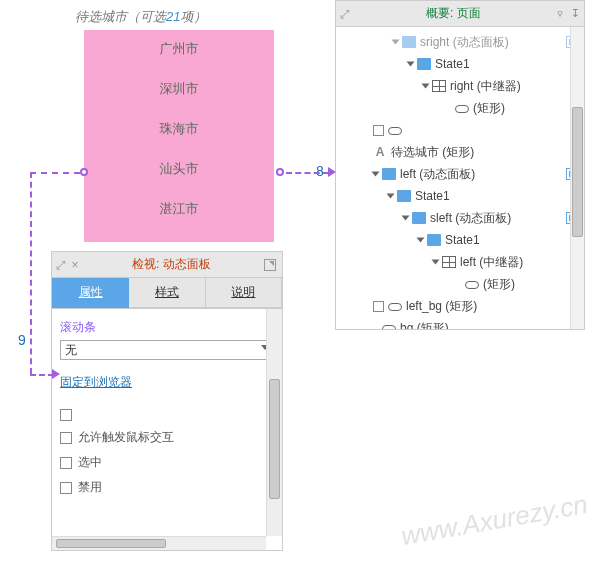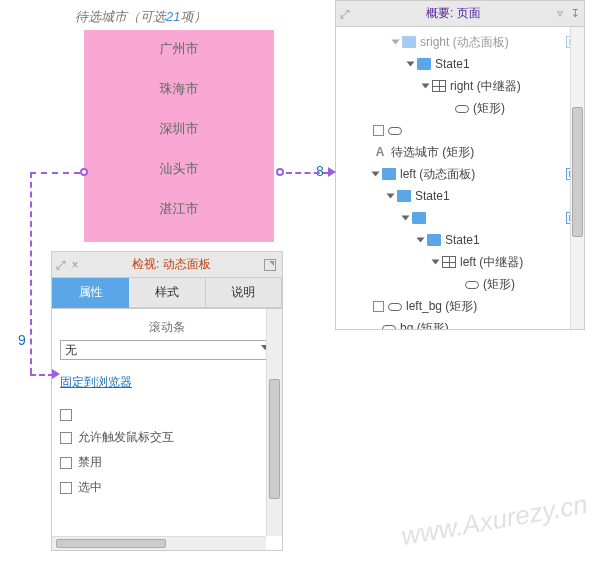--- a/index.html
+++ b/index.html
@@ -87,32 +87,33 @@
   .tabs { display:flex; }
   .tab {
     flex:1;
     text-align:center;
     padding:6px 0;
     background:#e6e6e6;
     border:1px solid #ccc;
     border-top:none;
     font-size:12px;
     cursor:pointer;
+    text-decoration:underline;
   }
   .tab.active { background:#5aa6e6; color:#fff; border-color:#5aa6e6;}
   .tab + .tab { border-left:none; }
   .inspect-body {
     flex:1;
     overflow:hidden;
     position:relative;
     background:#fff;
     border-top:1px solid #ccc;
     padding:6px 8px 0 8px;
   }
-  .field-label { color:#737373; margin:4px 8px;text-align:center; }
+  .field-label { color:#8b5cf6; margin:4px 0; }
   .select-box {
     border:1px solid #aaa;
     height:20px;
     line-height:18px;
     padding:0 4px;
     position:relative;
     background:#fff;
   }
   .select-box .chev { position:absolute; right:4px; top:4px; width:0;height:0;border-left:4px solid transparent;border-right:4px solid transparent;border-top:5px solid #666;}
   .link-item { color:#1b6fb5; text-decoration: underline; margin:14px 0 10px 0; display:inline-block;}
@@ -136,21 +137,21 @@
     flex-direction:column;
   }
   .outline-title {
     height: 26px;
     background: #e8e8e8;
     border-bottom: 1px solid #ccc;
     display:flex;
     align-items:center;
   }
   .outline-title .dock-icon{margin:0 4px;color:#999;}
-  .outline-title .title-text{flex:1;text-align:center;color:#4c1d95;}
+  .outline-title .title-text{flex:1;text-align:center;color:#15803d;}
   .outline-title .tool-icon{margin:0 4px;color:#888;font-size:11px;}
   .tree {
     flex:1;
     overflow:hidden;
     padding:4px 2px;
     position:relative;
   }
   .tree-row {
     display:flex;
     align-items:center;
@@ -187,22 +188,22 @@
 <body>
 
 <div class="watermark">www.Axurezy.cn</div>
 
 <div class="preview-header">
   <span>待选城市（可选</span><span class="num">21</span><span>项）</span>
 </div>
 
 <div class="city-box">
   <div class="city-item">广州市</div>
+  <div class="city-item">深圳市</div>
   <div class="city-item">珠海市</div>
-  <div class="city-item">深圳市</div>
   <div class="city-item">汕头市</div>
   <div class="city-item">湛江市</div>
 </div>
 
 <div class="inspect-panel">
   <div class="panel-title">
     <span class="dock-icon">⤢</span>
     <span class="close-icon">×</span>
     <span class="title-text">检视: 动态面板</span>
     <span class="corner-icon"></span>
@@ -221,25 +222,25 @@
     <a class="link-item">固定到浏览器</a>
     <div class="chk-row">
       <span class="chk-box"></span>
     </div>
     <div class="chk-row">
       <span class="chk-box"></span>
       <span>允许触发鼠标交互</span>
     </div>
     <div class="chk-row">
       <span class="chk-box"></span>
-      <span>禁用</span>
+      <span>选中</span>
     </div>
     <div class="chk-row">
       <span class="chk-box"></span>
-      <span>选中</span>
+      <span>禁用</span>
     </div>
     <div class="inspect-vscroll">
         <div class="thumb"></div>
       </div>
     <div class="inspect-hscroll">
         <div class="thumb"></div>
       </div>
   </div>
 </div>
 
@@ -296,20 +297,21 @@
       <div class="tree-row">
         <span class="pad" style="width: 50px;"></span>
         <span class="tri exp"></span>
         <span class="ico ico-panel"></span>
         <span class="label">State1</span>
       </div>
       <div class="tree-row">
         <span class="pad" style="width: 65px;"></span>
         <span class="tri exp"></span>
         <span class="ico ico-panel"></span>
+        <span class="label">sleft (动态面板)</span>
         <span class="eye"></span>
       </div>
       <div class="tree-row">
         <span class="pad" style="width: 80px;"></span>
         <span class="tri exp"></span>
         <span class="ico ico-panel"></span>
         <span class="label">State1</span>
       </div>
       <div class="tree-row">
         <span class="pad" style="width: 95px;"></span>

